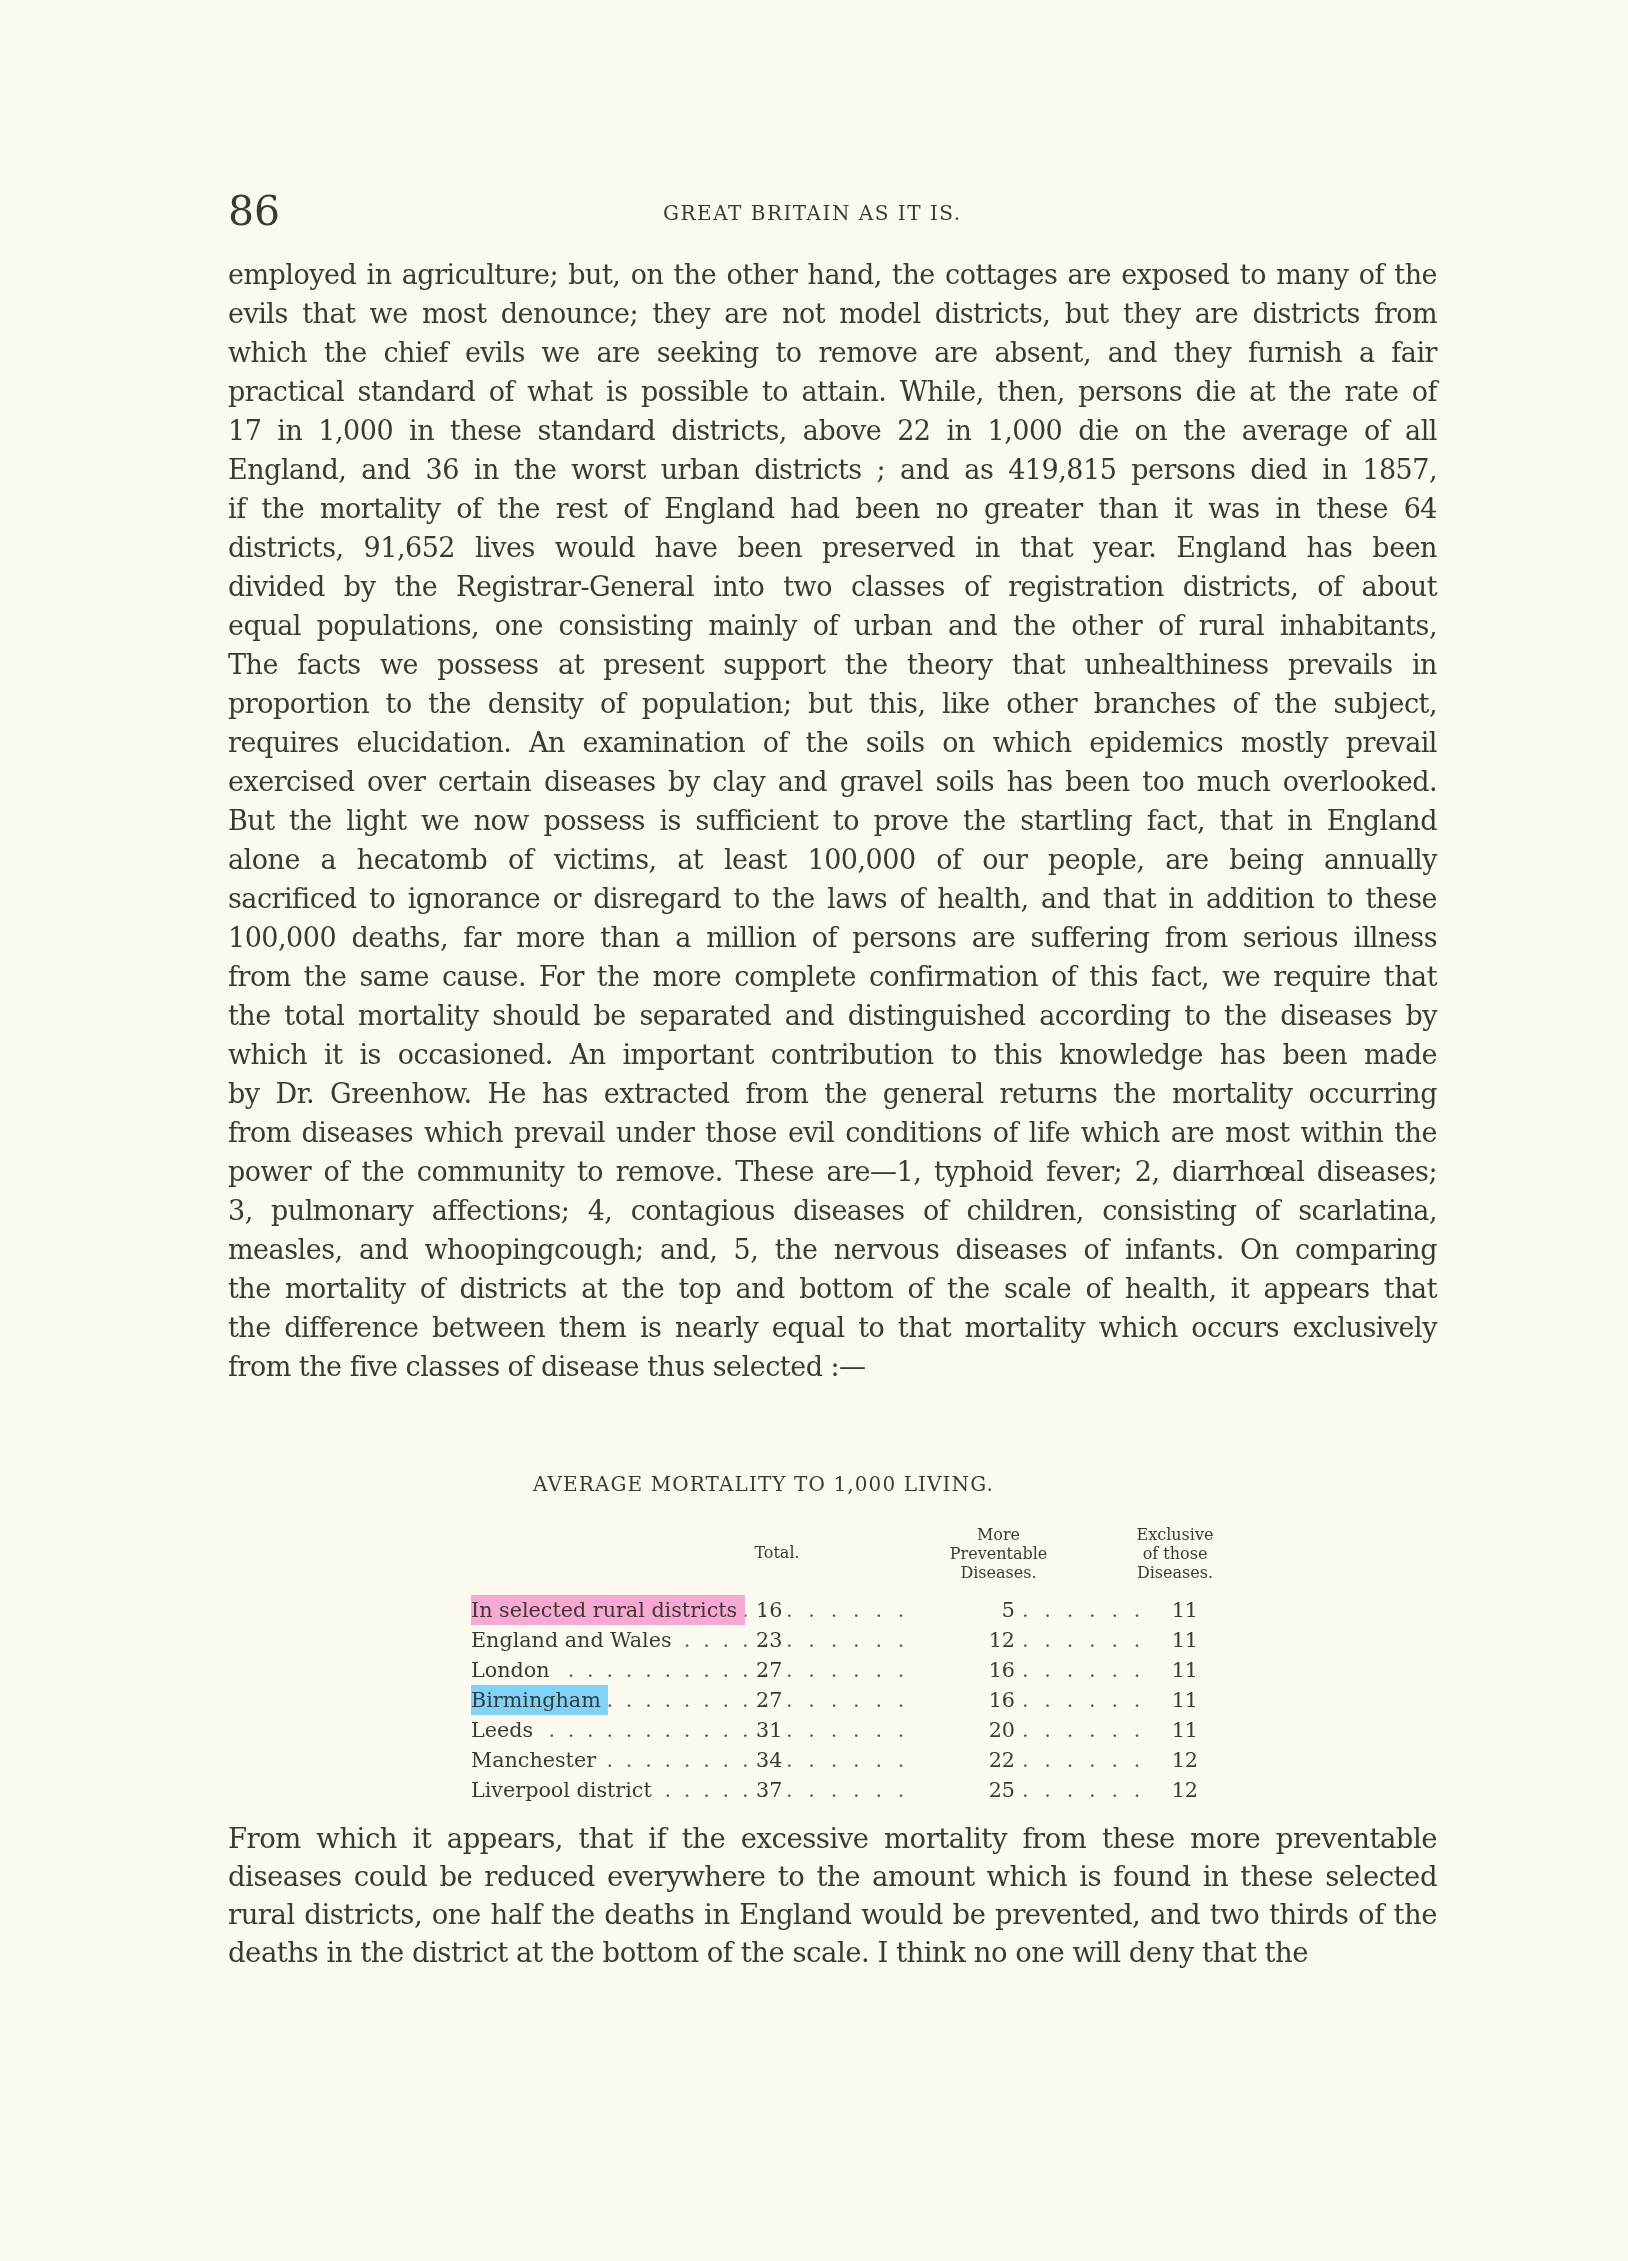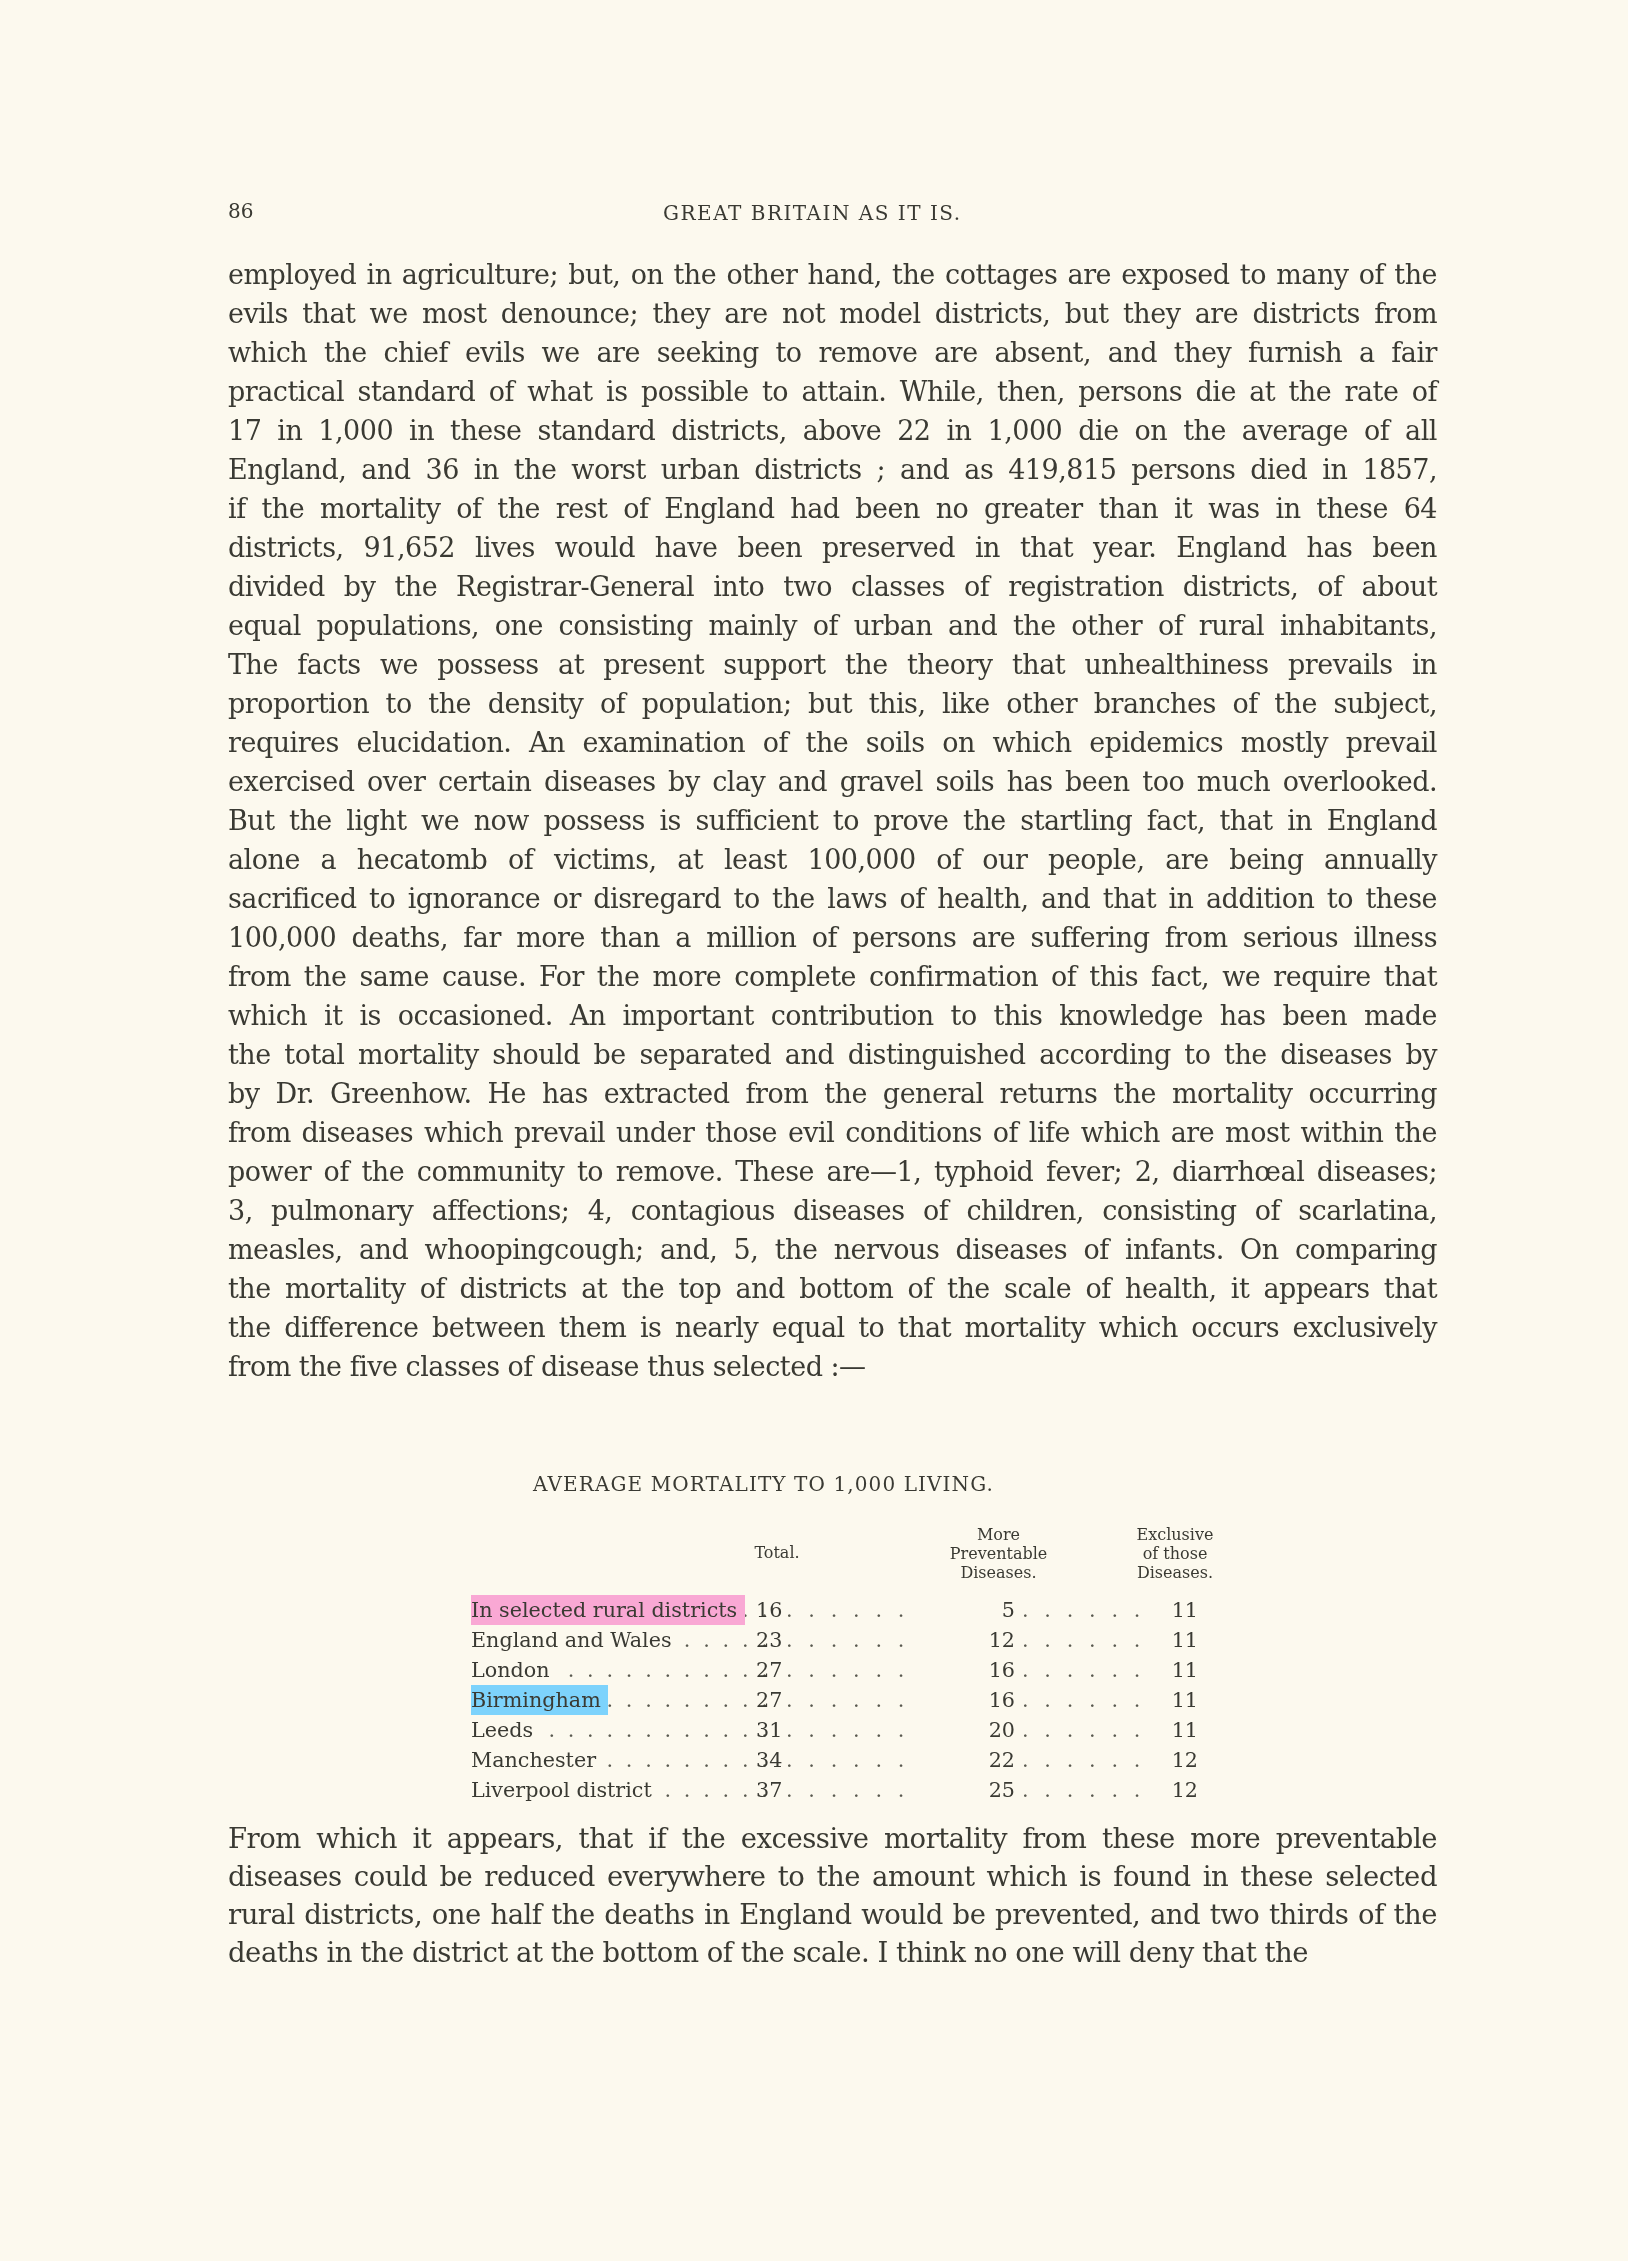--- a/index.html
+++ b/index.html
@@ -22,21 +22,21 @@
       width: 1209px;
     }
     .running-head {
       position: relative;
       height: 46px;
     }
     .page-number {
       position: absolute;
       left: 0;
       top: 0;
-      font-size: 20px;
+      font-size: 41px;
       line-height: 40px;
       letter-spacing: 0px;
     }
     .running-title {
       position: absolute;
       left: 435px;
       top: 9.2px;
       font-size: 20px;
       letter-spacing: 1.5px;
       line-height: 27.5px;
@@ -136,22 +136,22 @@
       <span class="line">equal populations, one consisting mainly of urban and the other of rural inhabitants,</span>
       <span class="line">The facts we possess at present support the theory that unhealthiness prevails in</span>
       <span class="line">proportion to the density of population; but this, like other branches of the subject,</span>
       <span class="line">requires elucidation.  An examination of the soils on which epidemics mostly prevail</span>
       <span class="line">exercised over certain diseases by clay and gravel soils has been too much overlooked.</span>
       <span class="line">But the light we now possess is sufficient to prove the startling fact, that in England</span>
       <span class="line">alone a hecatomb of victims, at least 100,000 of our people, are being annually</span>
       <span class="line">sacrificed to ignorance or disregard to the laws of health, and that in addition to these</span>
       <span class="line">100,000 deaths, far more than a million of persons are suffering from serious illness</span>
       <span class="line">from the same cause.  For the more complete confirmation of this fact, we require that</span>
+      <span class="line">the total mortality should be separated and distinguished according to the diseases by</span>
       <span class="line">which it is occasioned.  An important contribution to this knowledge has been made</span>
-      <span class="line">the total mortality should be separated and distinguished according to the diseases by</span>
       <span class="line">by Dr. Greenhow.  He has extracted from the general returns the mortality occurring</span>
       <span class="line">from diseases which prevail under those evil conditions of life which are most within the</span>
       <span class="line">power of the community to remove.  These are—1, typhoid fever; 2, diarrhœal diseases;</span>
       <span class="line">3, pulmonary affections; 4, contagious diseases of children, consisting of scarlatina,</span>
       <span class="line">measles, and whoopingcough; and, 5, the nervous diseases of infants.  On comparing</span>
       <span class="line">the mortality of districts at the top and bottom of the scale of health, it appears that</span>
       <span class="line">the difference between them is nearly equal to that mortality which occurs exclusively</span>
       <span class="line last">from the five classes of disease thus selected :—</span>
     </div>
 

